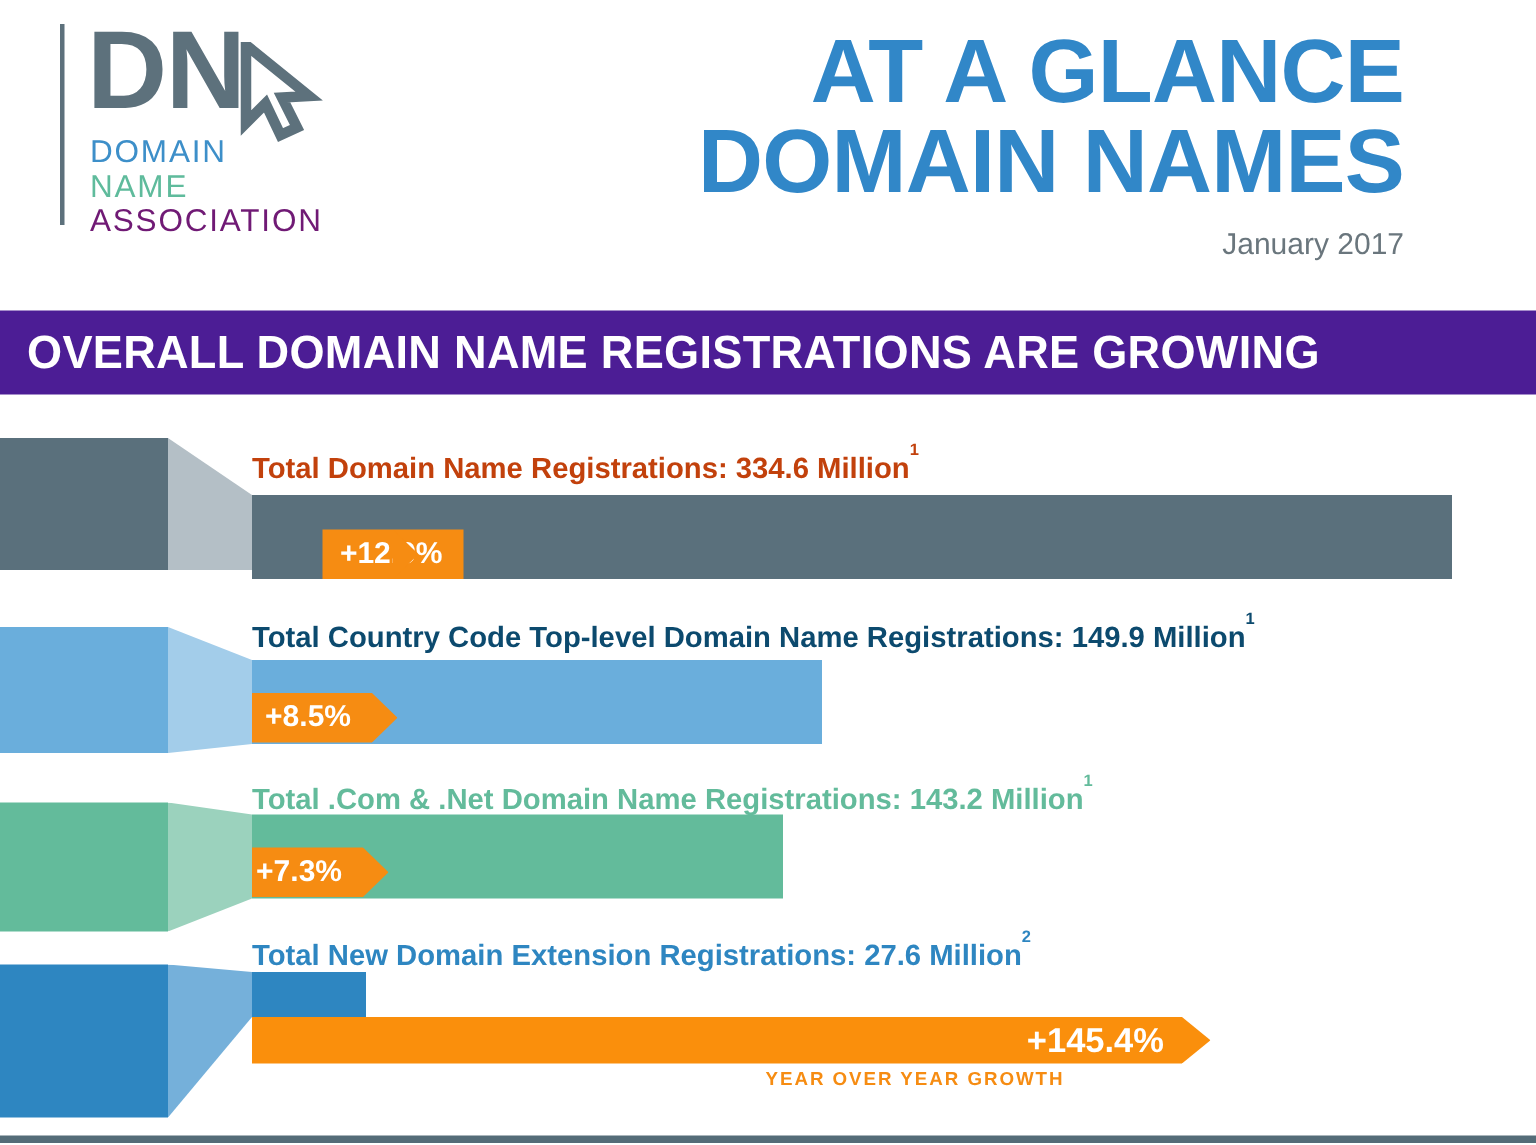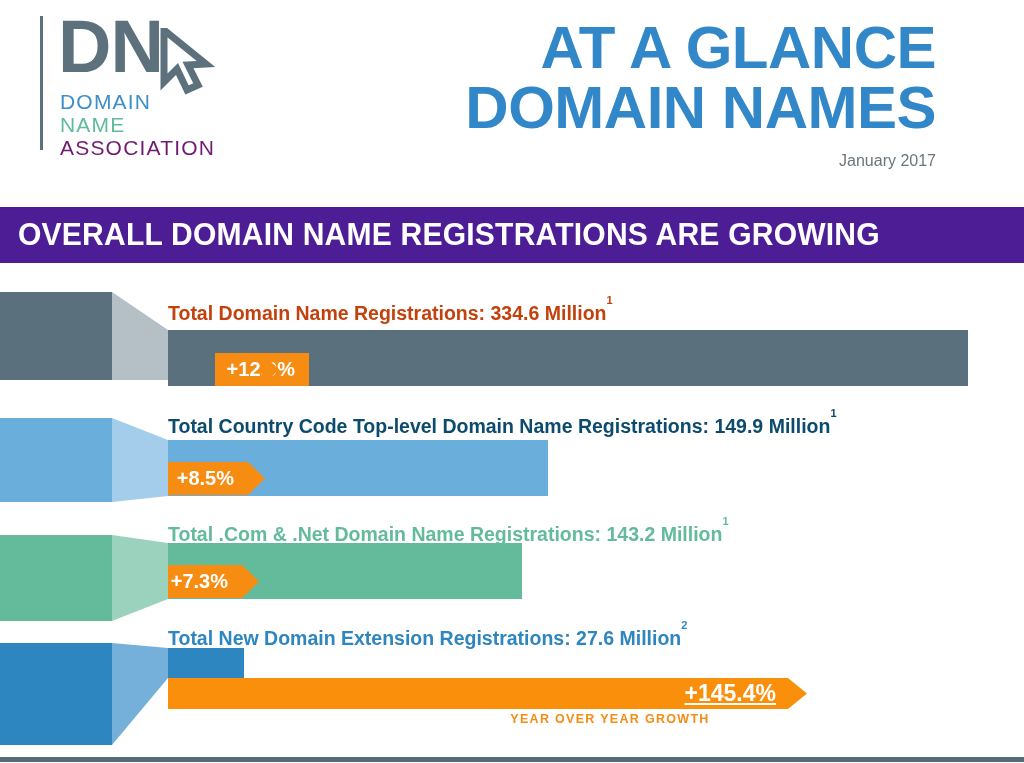--- a/index.html
+++ b/index.html
@@ -46,21 +46,21 @@
   #title-block{
     position:absolute; right:88px; top:14px; width:620px; text-align:right;
   }
   .title-line{
     color:#3187c8; font-weight:bold; font-size:60px; line-height:60px;
     letter-spacing:-0.5px;
     font-family:"Liberation Sans", sans-serif;
   }
   #title-line2{ margin-top:4px; }
   #subtitle{
-    margin-top:14px; color:#6a767d; font-size:16px; letter-spacing:0px;
+    margin-top:14px; color:#6a767d; font-size:20px; letter-spacing:0px;
     font-family:"Liberation Sans", sans-serif;
   }
 
   
   #banner{
     position:absolute; left:0; top:207px; width:1024px; height:56px;
     background:#4c1d95;
   }
   #banner-text{
     position:absolute; left:18px; top:9px;
@@ -105,21 +105,20 @@
   }
 
   
   #growth-bar{
     position:absolute; left:168px; top:678px; height:31px;
     width:620px; background:#fa8f0c;
     color:#ffffff; font-weight:bold; font-size:23px;
     display:flex; align-items:center; justify-content:flex-end;
     padding-right:12px; box-sizing:border-box;
     font-family:"Liberation Sans", sans-serif;
-    text-decoration:underline;
   }
   #growth-point{
     position:absolute; left:788px; top:678px; height:31px; width:19px;
     background:#fa8f0c;
     clip-path:polygon(0 0, 100% 50%, 0 100%);
   }
   #growth-caption{
     position:absolute; left:430px; top:712px; width:360px; text-align:center;
     color:#f68c12; font-weight:bold; font-size:12.5px; letter-spacing:1.3px;
     font-family:"Liberation Sans", sans-serif;

